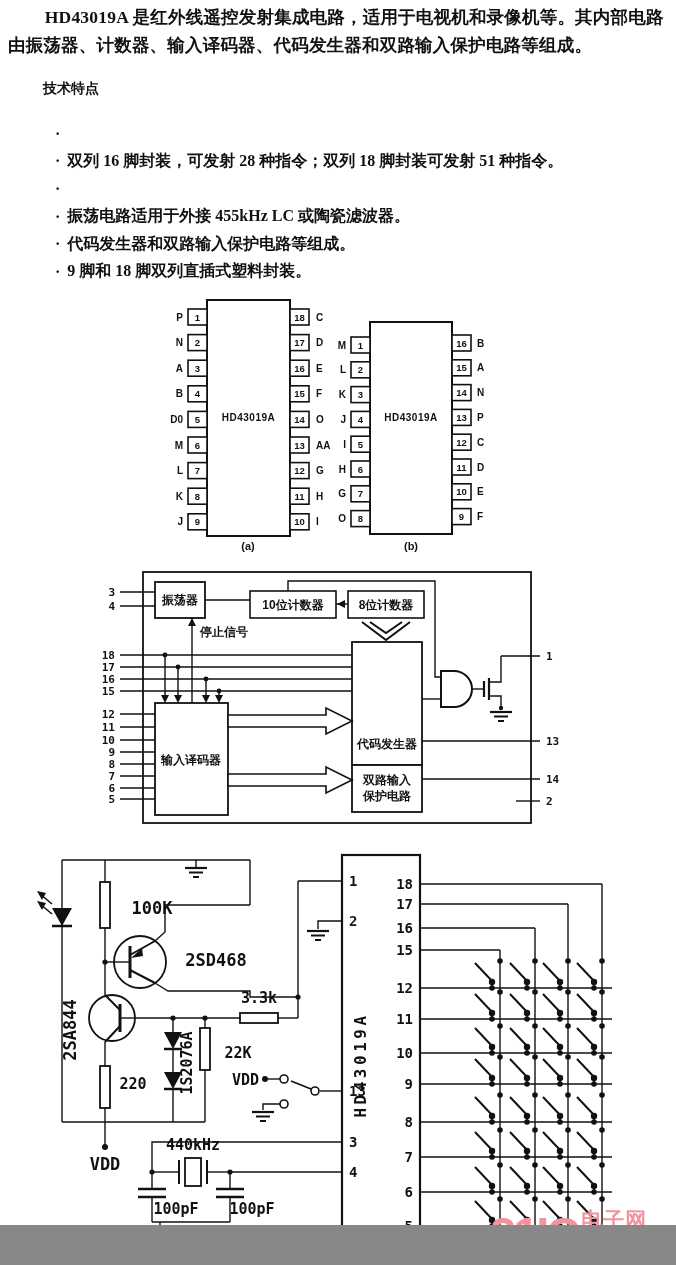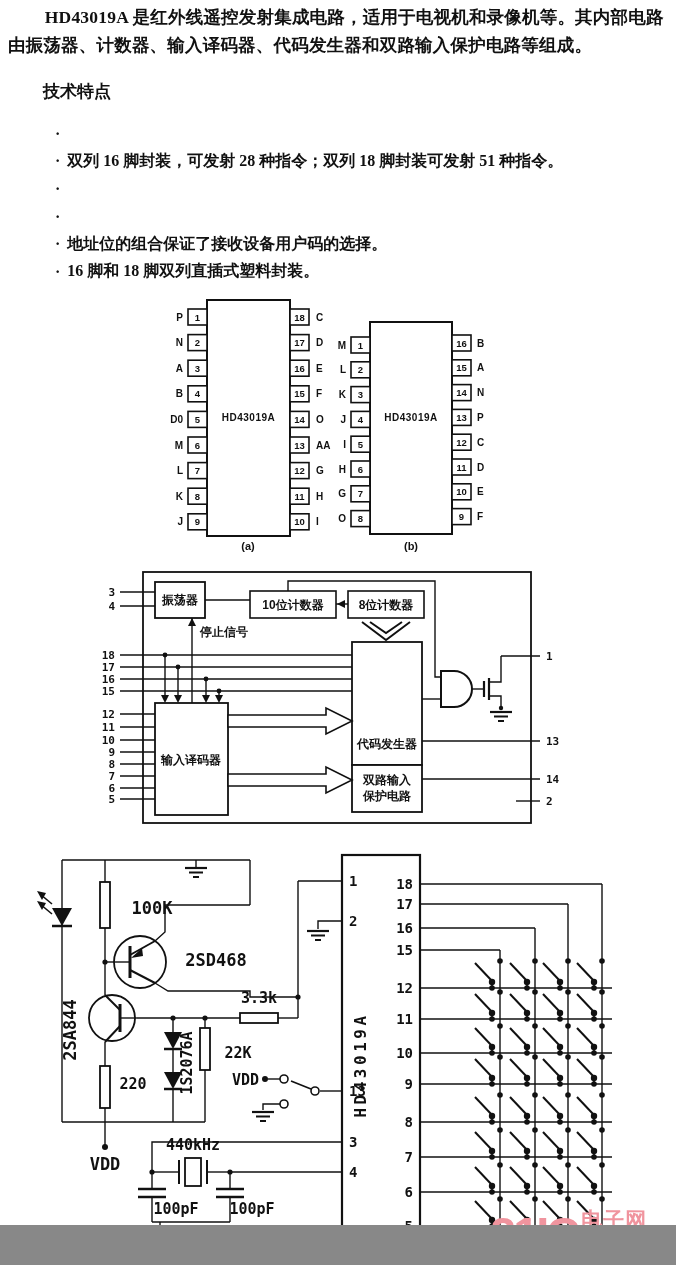--- a/index.html
+++ b/index.html
@@ -1,20 +1,20 @@
 <!DOCTYPE html>
 <html><head>
 <meta charset="utf-8">
 <style>
   html,body{margin:0;padding:0;background:#888}
   .page{position:relative;width:676px;height:1225px;background:#ffffff;color:#111;
         font-family:"Liberation Serif",serif;overflow:hidden}
   .intro{position:absolute;top:3px;left:8px;width:662px;margin:0;
          font-size:17.5px;line-height:1.6;font-weight:700;text-indent:2.1em;letter-spacing:.2px}
-  .features-heading{position:absolute;top:80px;left:43px;margin:0;font-size:17px;font-weight:700;
+  .features-heading{position:absolute;top:80px;left:43px;margin:0;font-size:14px;font-weight:700;
          font-family:"Liberation Sans",sans-serif}
   .features{position:absolute;top:120px;left:55px;margin:0;padding:0;list-style:none;
          font-size:16px;font-weight:600}
   .features li{height:27.6px;display:flex;align-items:center}
   .features .bullet{margin-right:7px;font-weight:700}
   svg.diagram{position:absolute;top:0;left:0}
   svg text{fill:#111}
   .t-box{font:bold 12px "Liberation Sans",sans-serif}
   .t-pin{font:bold 11px "DejaVu Sans Mono",monospace}
   .t-pinbox{font:bold 9.5px "Liberation Sans",sans-serif}
@@ -47,28 +47,29 @@
       </li>
       <li>
         <span class="bullet">·</span>
         <span>双列 16 脚封装，可发射 28 种指令；双列 18 脚封装可发射 51 种指令。</span>
       </li>
       <li>
         <span class="bullet">·</span>
       </li>
       <li>
         <span class="bullet">·</span>
+        <span>振荡电路适用于外接 455kHz LC 或陶瓷滤波器。</span>
       </li>
       <li>
         <span class="bullet">·</span>
-        <span>地址位的组合保证了接收设备用户码的选择。</span>
+        <span>代码发生器和双路输入保护电路等组成。</span>
       </li>
       <li>
         <span class="bullet">·</span>
-        <span>16 脚和 18 脚双列直插式塑料封装。</span>
+        <span>9 脚和 18 脚双列直插式塑料封装。</span>
       </li>
     </ul>
 
   <svg class="diagram" width="676" height="1265" viewBox="0 0 676 1265">
     <g id="g-pinout">
         <rect x="207" y="300" width="83" height="236" stroke="#111" stroke-width="2" fill="#fff"></rect>
         <text x="248.5" y="421" class="t-chipname" text-anchor="middle">HD43019A</text>
         <rect x="188" y="309" width="19" height="16" stroke="#111" stroke-width="1.6" fill="#fff"></rect>
         <text x="197.5" y="320.5" class="t-pinbox" text-anchor="middle">1</text>
         <text x="183" y="320.5" class="t-pinlbl" text-anchor="end">P</text>

